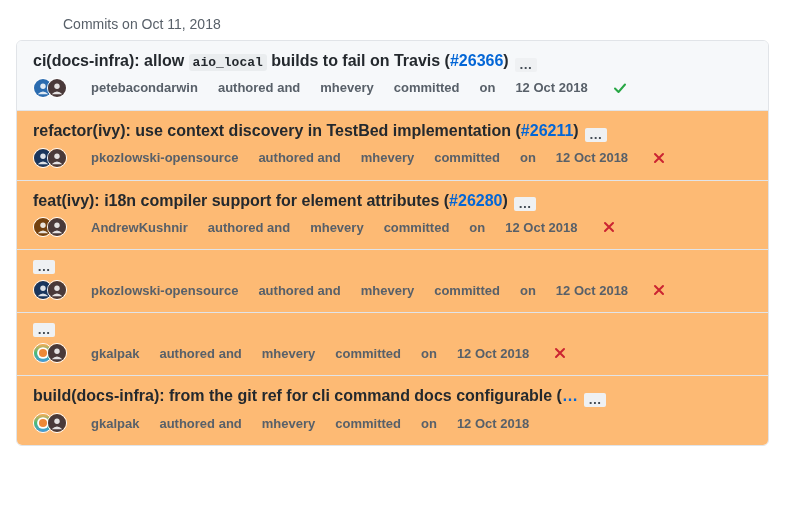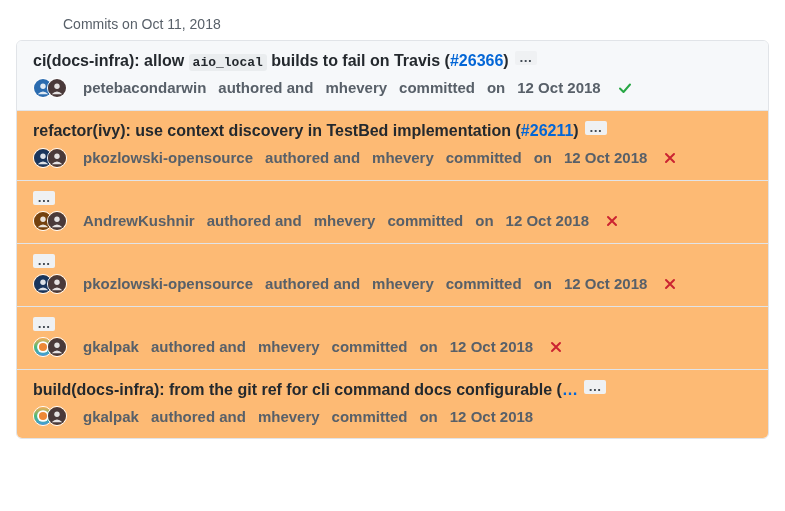--- a/index.html
+++ b/index.html
@@ -28,21 +28,21 @@
     background: #fdba74;
   }
   .commit-item.selected {
     background: #f6f8fa;
   }
   .commit-item:last-child {
     border-bottom: none;
   }
   .commit-title-row {
     display: flex;
-    align-items: flex-start;
+    align-items: flex-end;
     flex-wrap: wrap;
     gap: 6px;
     margin-bottom: 6px;
   }
   .commit-title {
     color: #24292e;
     font-weight: 600;
     font-size: 16px;
     line-height: 1.3;
   }
@@ -71,23 +71,23 @@
     color: #444d56;
     cursor: pointer;
     line-height: 6px;
     font-weight: 700;
     vertical-align: middle;
   }
   .commit-meta {
     display: flex;
     align-items: center;
     flex-wrap: wrap;
-    gap: 12px;
+    gap: 20px;
     color: #586069;
-    font-size: 15px;
+    font-size: 13px;
   }
   .avatar-stack {
     display: flex;
     margin-right: 4px;
   }
   .avatar {
     width: 20px;
     height: 20px;
     border-radius: 50%;
     border: 1px solid #fff;
@@ -179,20 +179,21 @@
         <span class="muted">12 Oct 2018</span>
         <span class="status-icon">
           <svg width="14" height="14" viewBox="0 0 14 14">
             <path stroke="#cb2431" stroke-width="2" stroke-linecap="round" d="M3 3 L11 11 M11 3 L3 11"></path>
           </svg>
         </span>
       </div>
     </div>
     <div class="commit-item">
       <div class="commit-title-row">
+        <a class="commit-title"><span>feat(ivy): i18n compiler support for element attributes (</span><span class="pr-link">#26280</span><span>)</span></a>
         <button class="ellipsis-btn">
           <span>…</span>
         </button>
       </div>
       <div class="commit-meta">
         <span class="avatar-stack">
           <span class="avatar">
             <svg width="20" height="20" viewBox="0 0 20 20">
               <circle cx="10" cy="10" r="10" fill="#744210"></circle>
               <circle cx="10" cy="10" r="8" fill="#744210"></circle>

